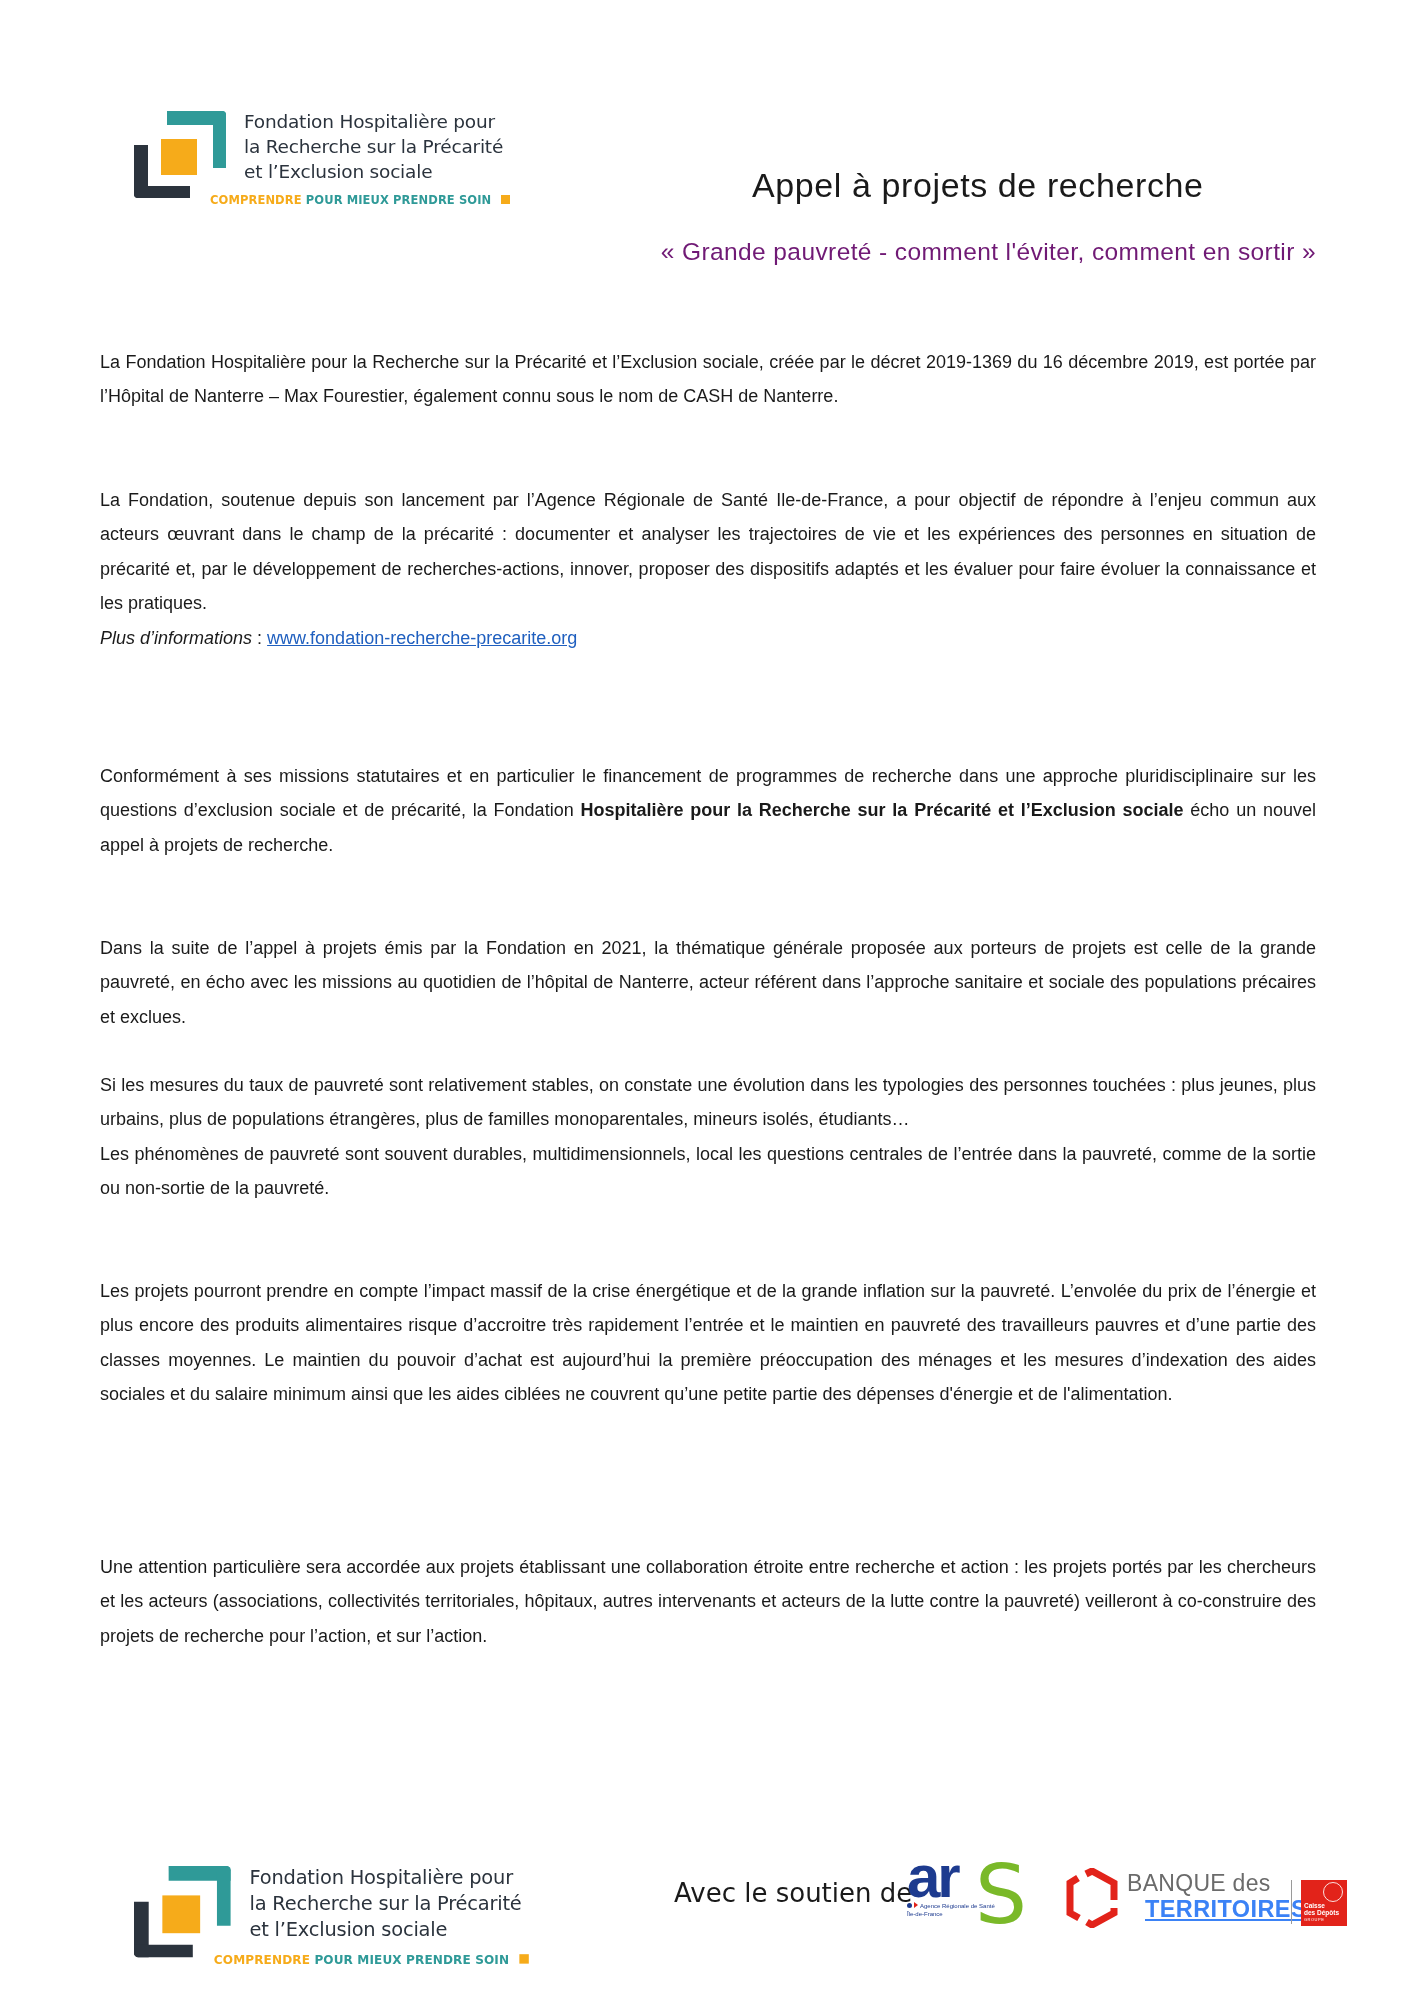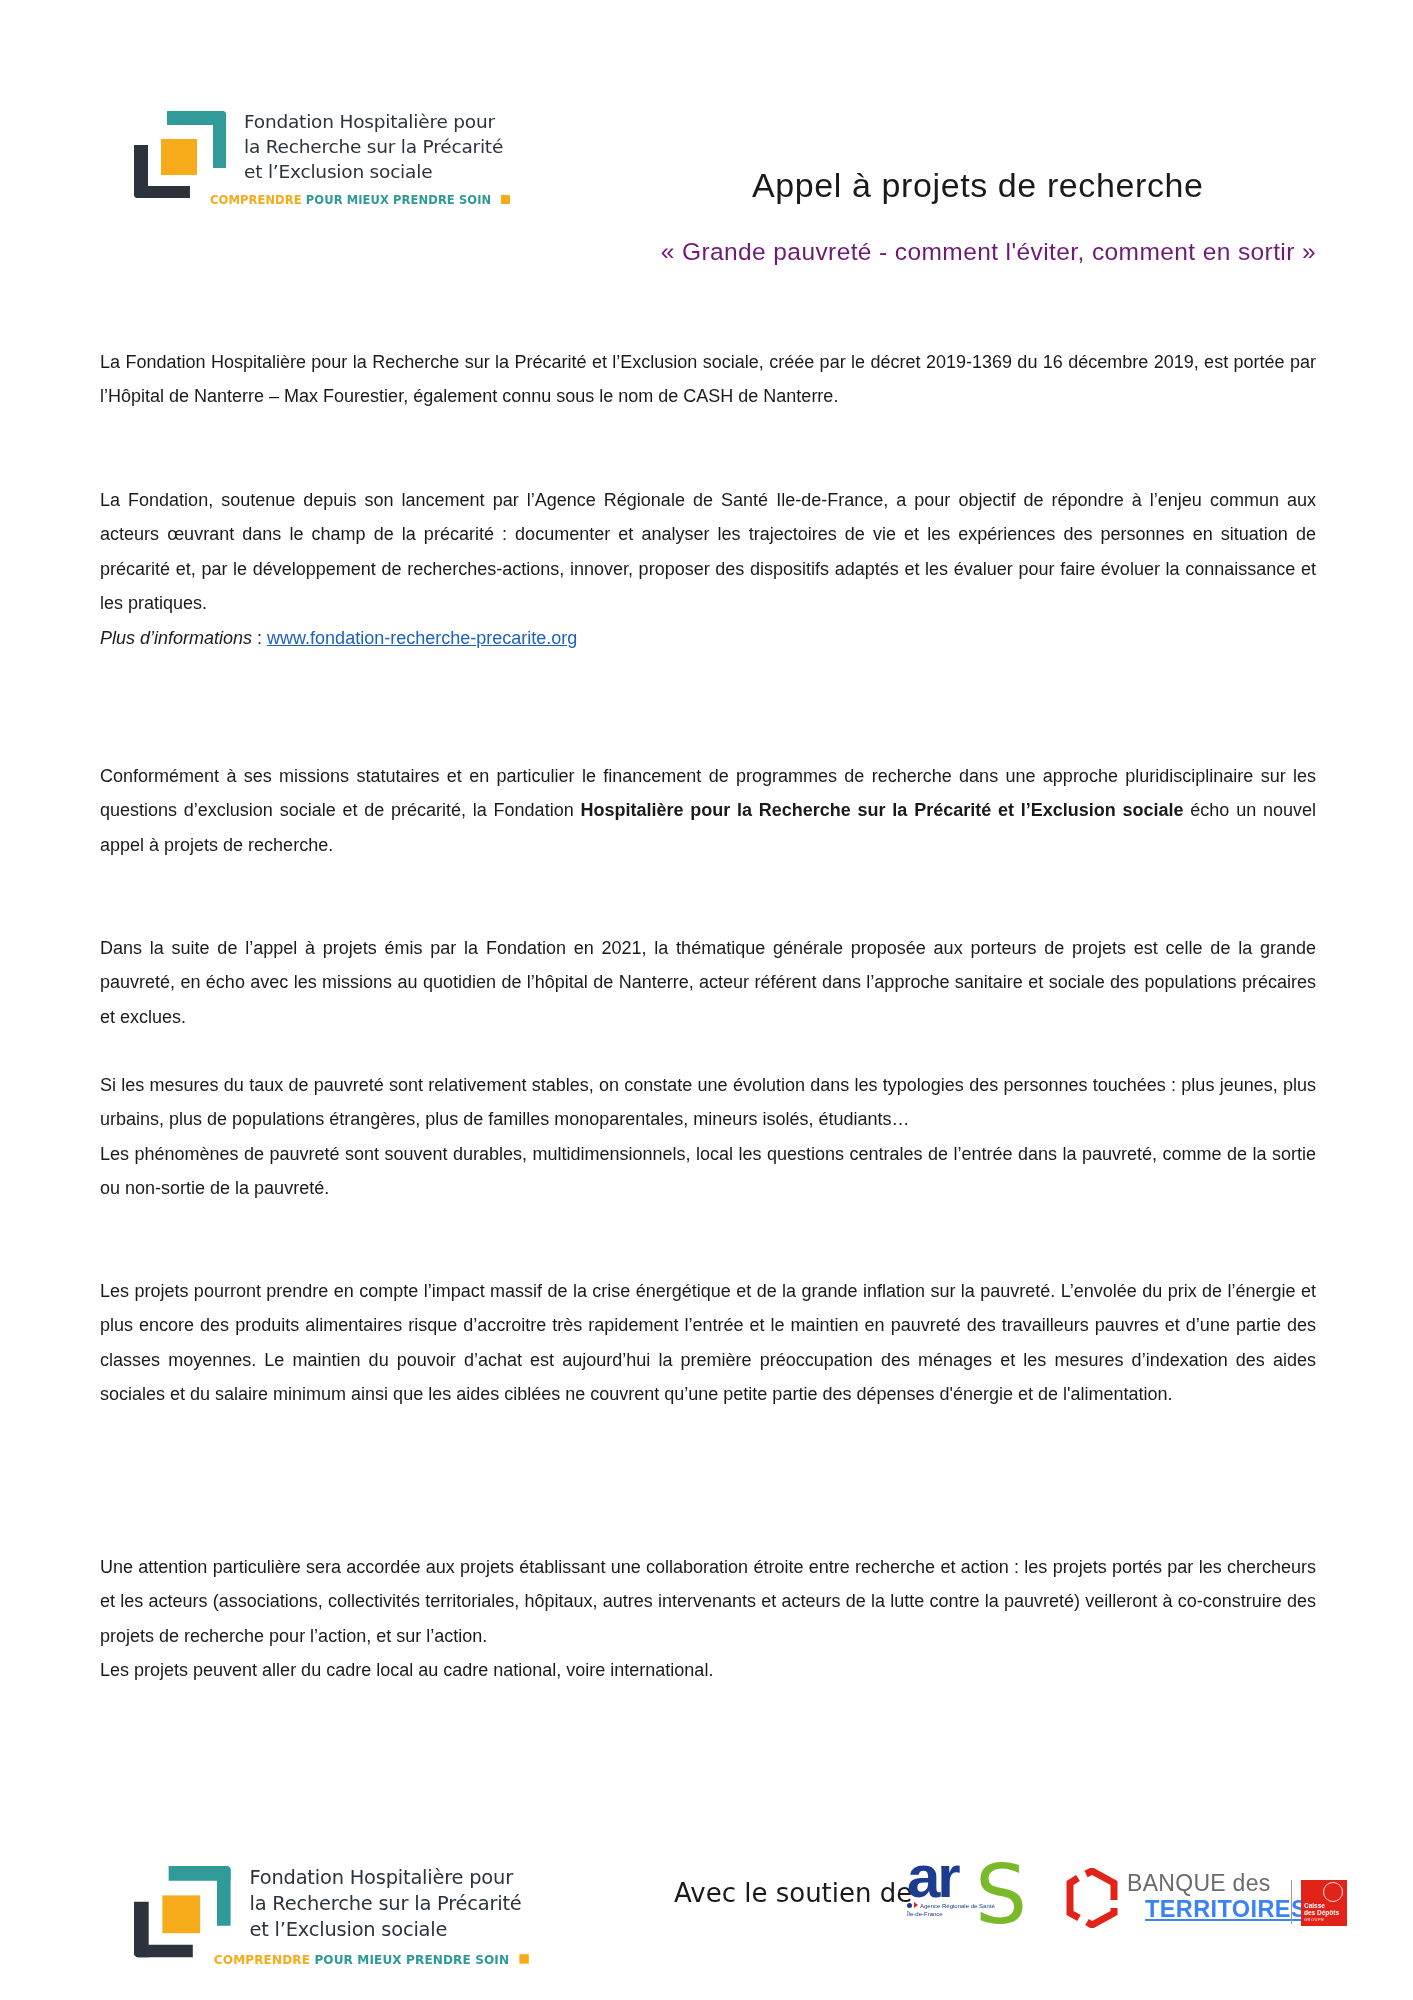--- a/index.html
+++ b/index.html
@@ -290,21 +290,20 @@
   <p>Si les mesures du taux de pauvreté sont relativement stables, on constate une évolution dans les typologies des personnes touchées : plus jeunes, plus urbains, plus de populations étrangères, plus de familles monoparentales, mineurs isolés, étudiants…</p>
   <p>Les phénomènes de pauvreté sont souvent durables, multidimensionnels, local les questions centrales de l’entrée dans la pauvreté, comme de la sortie ou non-sortie de la pauvreté.</p>
 </div>
 
 <div id="p6" class="body-text">
   <p>Les projets pourront prendre en compte l’impact massif de la crise énergétique et de la grande inflation sur la pauvreté. L’envolée du prix de l’énergie et plus encore des produits alimentaires risque d’accroitre très rapidement l’entrée et le maintien en pauvreté des travailleurs pauvres et d’une partie des classes moyennes. Le maintien du pouvoir d’achat est aujourd’hui la première préoccupation des ménages et les mesures d’indexation des aides sociales et du salaire minimum ainsi que les aides ciblées ne couvrent qu’une petite partie des dépenses d'énergie et de l'alimentation.</p>
 </div>
 
 <div id="p7" class="body-text">
   <p>Une attention particulière sera accordée aux projets établissant une collaboration étroite entre recherche et action : les projets portés par les chercheurs et les acteurs (associations, collectivités territoriales, hôpitaux, autres intervenants et acteurs de la lutte contre la pauvreté) veilleront à co-construire des projets de recherche pour l’action, et sur l’action.</p>
-  <p>Les projets peuvent aller du cadre local au cadre national, voire international.</p>
 </div>
 
 <div id="logo-bottom" class="logo">
   <div class="logo-mark">
     <div class="teal-h"></div>
     <div class="teal-v"></div>
     <div class="orange-sq"></div>
     <div class="dark-v"></div>
     <div class="dark-h"></div>
   </div>

